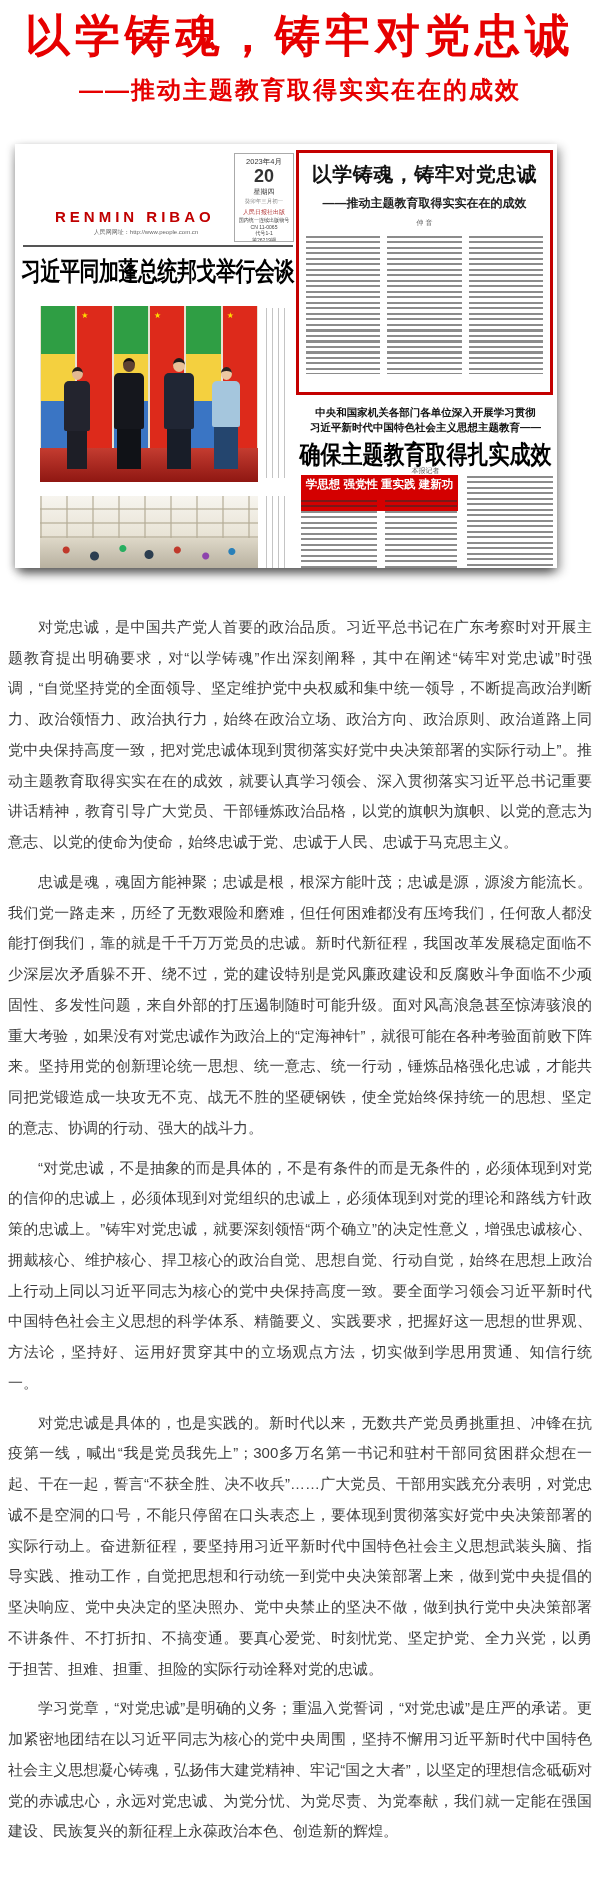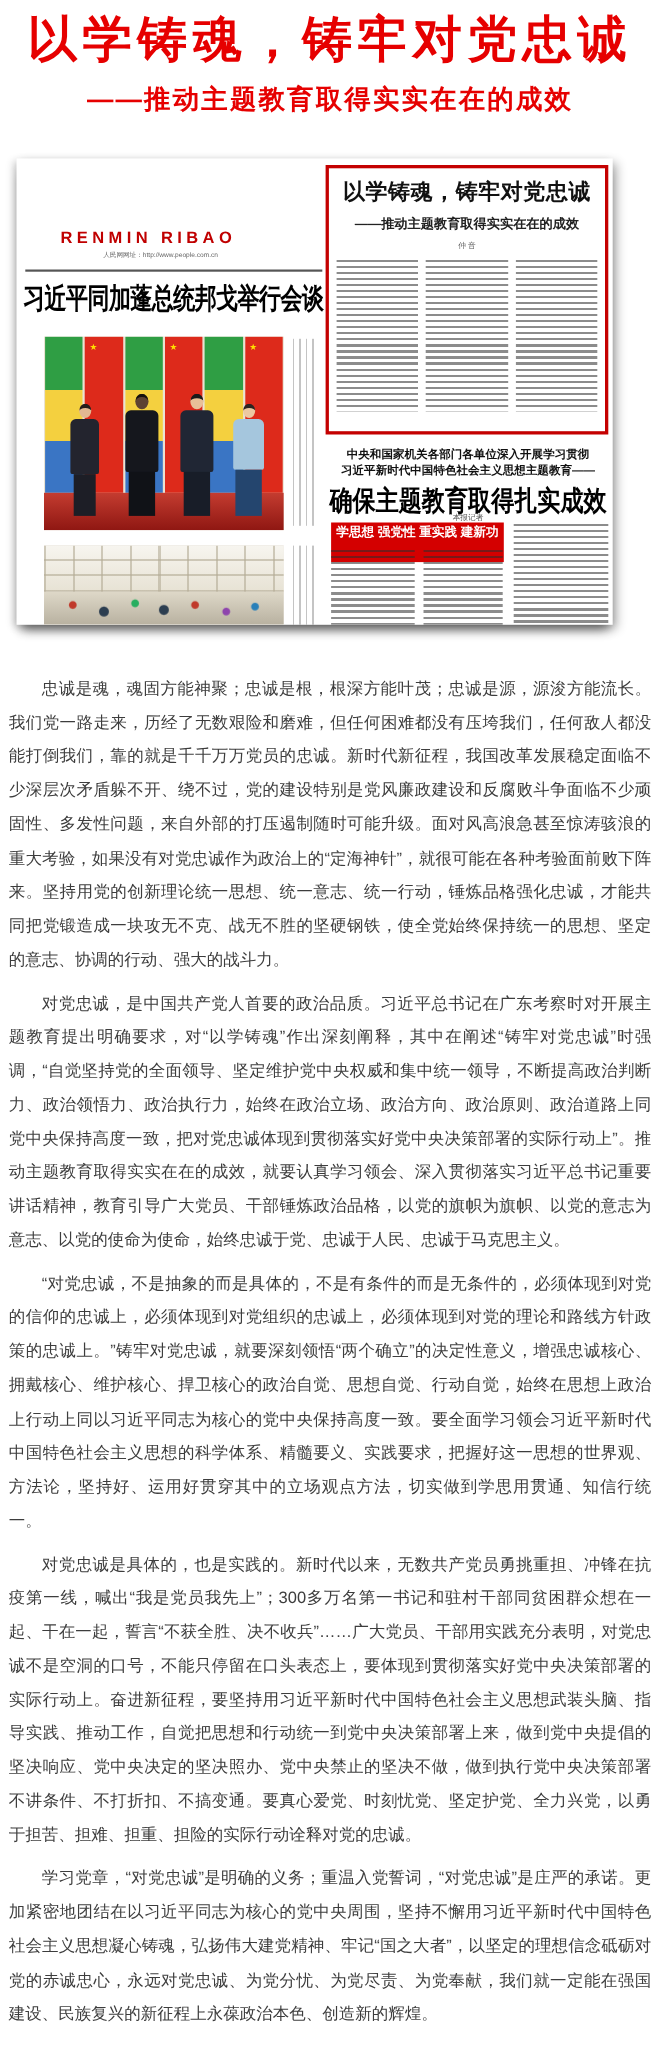--- a/index.html
+++ b/index.html
@@ -159,20 +159,32 @@
   <header class="header">
     <h1 class="main-title">以学铸魂，铸牢对党忠诚</h1>
     <h2 class="sub-title">——推动主题教育取得实实在在的成效</h2>
   </header>
 
   <figure class="paper">
 
     <div class="masthead-pinyin">RENMIN RIBAO</div>
     <div class="masthead-web">人民网网址：http://www.people.com.cn</div>
 
+    <div class="datebox">
+      <div class="db-ym">2023年4月</div>
+      <div class="db-day">20</div>
+      <div class="db-weekday">星期四</div>
+      <div class="db-lunar">癸卯年三月初一</div>
+      <div class="db-pub">人民日报社出版</div>
+      <div class="db-small">国内统一连续出版物号</div>
+      <div class="db-small">CN 11-0065</div>
+      <div class="db-small">代号1-1</div>
+      <div class="db-small">第26219期</div>
+
+    </div>
 
     <div class="redbox">
       <div class="fa-headline">以学铸魂，铸牢对党忠诚</div>
       <div class="fa-subhead">——推动主题教育取得实实在在的成效</div>
       <div class="fa-byline">仲 音</div>
       <div class="fa-cols">
         <div class="fa-col micro"></div>
         <div class="fa-col micro"></div>
         <div class="fa-col micro"></div>
       </div>
@@ -226,20 +238,20 @@
     <div class="edu-headline">确保主题教育取得扎实成效</div>
     <div class="edu-byline">本报记者</div>
     <div class="banner">学思想 强党性 重实践 建新功</div>
     <div class="micro mc1"></div>
     <div class="micro mc2"></div>
     <div class="micro mc3"></div>
 
   </figure>
 
   <main class="article-body">
+      <p class="body-para">对党忠诚，是中国共产党人首要的政治品质。习近平总书记在广东考察时对开展主题教育提出明确要求，对“以学铸魂”作出深刻阐释，其中在阐述“铸牢对党忠诚”时强调，“自觉坚持党的全面领导、坚定维护党中央权威和集中统一领导，不断提高政治判断力、政治领悟力、政治执行力，始终在政治立场、政治方向、政治原则、政治道路上同党中央保持高度一致，把对党忠诚体现到贯彻落实好党中央决策部署的实际行动上”。推动主题教育取得实实在在的成效，就要认真学习领会、深入贯彻落实习近平总书记重要讲话精神，教育引导广大党员、干部锤炼政治品格，以党的旗帜为旗帜、以党的意志为意志、以党的使命为使命，始终忠诚于党、忠诚于人民、忠诚于马克思主义。</p>
       <p class="body-para">忠诚是魂，魂固方能神聚；忠诚是根，根深方能叶茂；忠诚是源，源浚方能流长。我们党一路走来，历经了无数艰险和磨难，但任何困难都没有压垮我们，任何敌人都没能打倒我们，靠的就是千千万万党员的忠诚。新时代新征程，我国改革发展稳定面临不少深层次矛盾躲不开、绕不过，党的建设特别是党风廉政建设和反腐败斗争面临不少顽固性、多发性问题，来自外部的打压遏制随时可能升级。面对风高浪急甚至惊涛骇浪的重大考验，如果没有对党忠诚作为政治上的“定海神针”，就很可能在各种考验面前败下阵来。坚持用党的创新理论统一思想、统一意志、统一行动，锤炼品格强化忠诚，才能共同把党锻造成一块攻无不克、战无不胜的坚硬钢铁，使全党始终保持统一的思想、坚定的意志、协调的行动、强大的战斗力。</p>
-      <p class="body-para">对党忠诚，是中国共产党人首要的政治品质。习近平总书记在广东考察时对开展主题教育提出明确要求，对“以学铸魂”作出深刻阐释，其中在阐述“铸牢对党忠诚”时强调，“自觉坚持党的全面领导、坚定维护党中央权威和集中统一领导，不断提高政治判断力、政治领悟力、政治执行力，始终在政治立场、政治方向、政治原则、政治道路上同党中央保持高度一致，把对党忠诚体现到贯彻落实好党中央决策部署的实际行动上”。推动主题教育取得实实在在的成效，就要认真学习领会、深入贯彻落实习近平总书记重要讲话精神，教育引导广大党员、干部锤炼政治品格，以党的旗帜为旗帜、以党的意志为意志、以党的使命为使命，始终忠诚于党、忠诚于人民、忠诚于马克思主义。</p>
       <p class="body-para">“对党忠诚，不是抽象的而是具体的，不是有条件的而是无条件的，必须体现到对党的信仰的忠诚上，必须体现到对党组织的忠诚上，必须体现到对党的理论和路线方针政策的忠诚上。”铸牢对党忠诚，就要深刻领悟“两个确立”的决定性意义，增强忠诚核心、拥戴核心、维护核心、捍卫核心的政治自觉、思想自觉、行动自觉，始终在思想上政治上行动上同以习近平同志为核心的党中央保持高度一致。要全面学习领会习近平新时代中国特色社会主义思想的科学体系、精髓要义、实践要求，把握好这一思想的世界观、方法论，坚持好、运用好贯穿其中的立场观点方法，切实做到学思用贯通、知信行统一。</p>
       <p class="body-para">对党忠诚是具体的，也是实践的。新时代以来，无数共产党员勇挑重担、冲锋在抗疫第一线，喊出“我是党员我先上”；300多万名第一书记和驻村干部同贫困群众想在一起、干在一起，誓言“不获全胜、决不收兵”……广大党员、干部用实践充分表明，对党忠诚不是空洞的口号，不能只停留在口头表态上，要体现到贯彻落实好党中央决策部署的实际行动上。奋进新征程，要坚持用习近平新时代中国特色社会主义思想武装头脑、指导实践、推动工作，自觉把思想和行动统一到党中央决策部署上来，做到党中央提倡的坚决响应、党中央决定的坚决照办、党中央禁止的坚决不做，做到执行党中央决策部署不讲条件、不打折扣、不搞变通。要真心爱党、时刻忧党、坚定护党、全力兴党，以勇于担苦、担难、担重、担险的实际行动诠释对党的忠诚。</p>
       <p class="body-para">学习党章，“对党忠诚”是明确的义务；重温入党誓词，“对党忠诚”是庄严的承诺。更加紧密地团结在以习近平同志为核心的党中央周围，坚持不懈用习近平新时代中国特色社会主义思想凝心铸魂，弘扬伟大建党精神、牢记“国之大者”，以坚定的理想信念砥砺对党的赤诚忠心，永远对党忠诚、为党分忧、为党尽责、为党奉献，我们就一定能在强国建设、民族复兴的新征程上永葆政治本色、创造新的辉煌。</p>
     </main>
 
 </div>
 
 </body></html>

